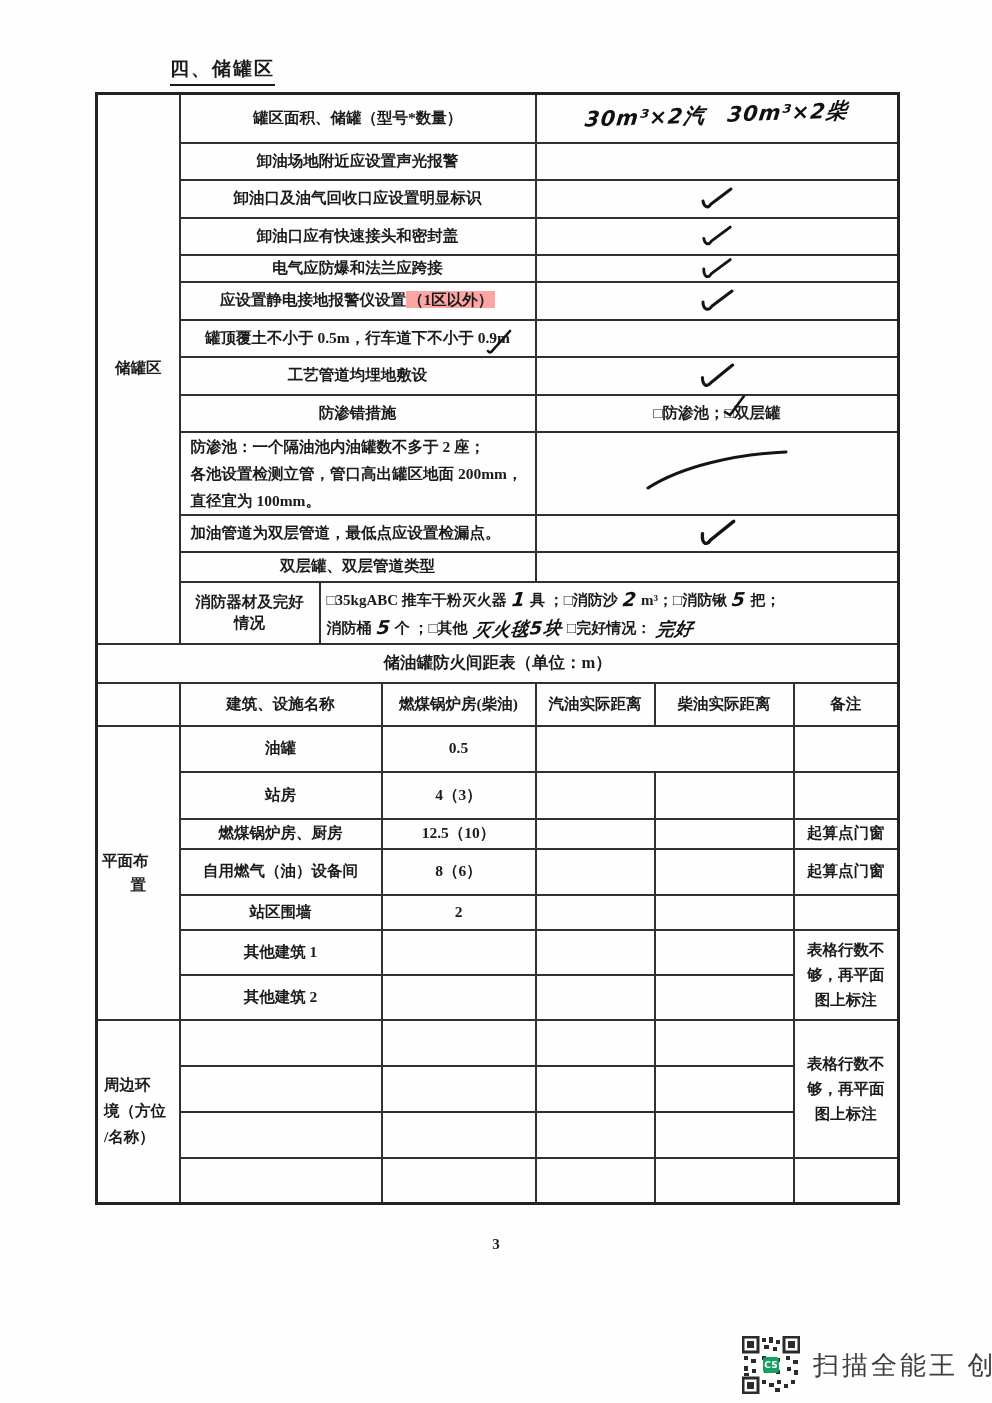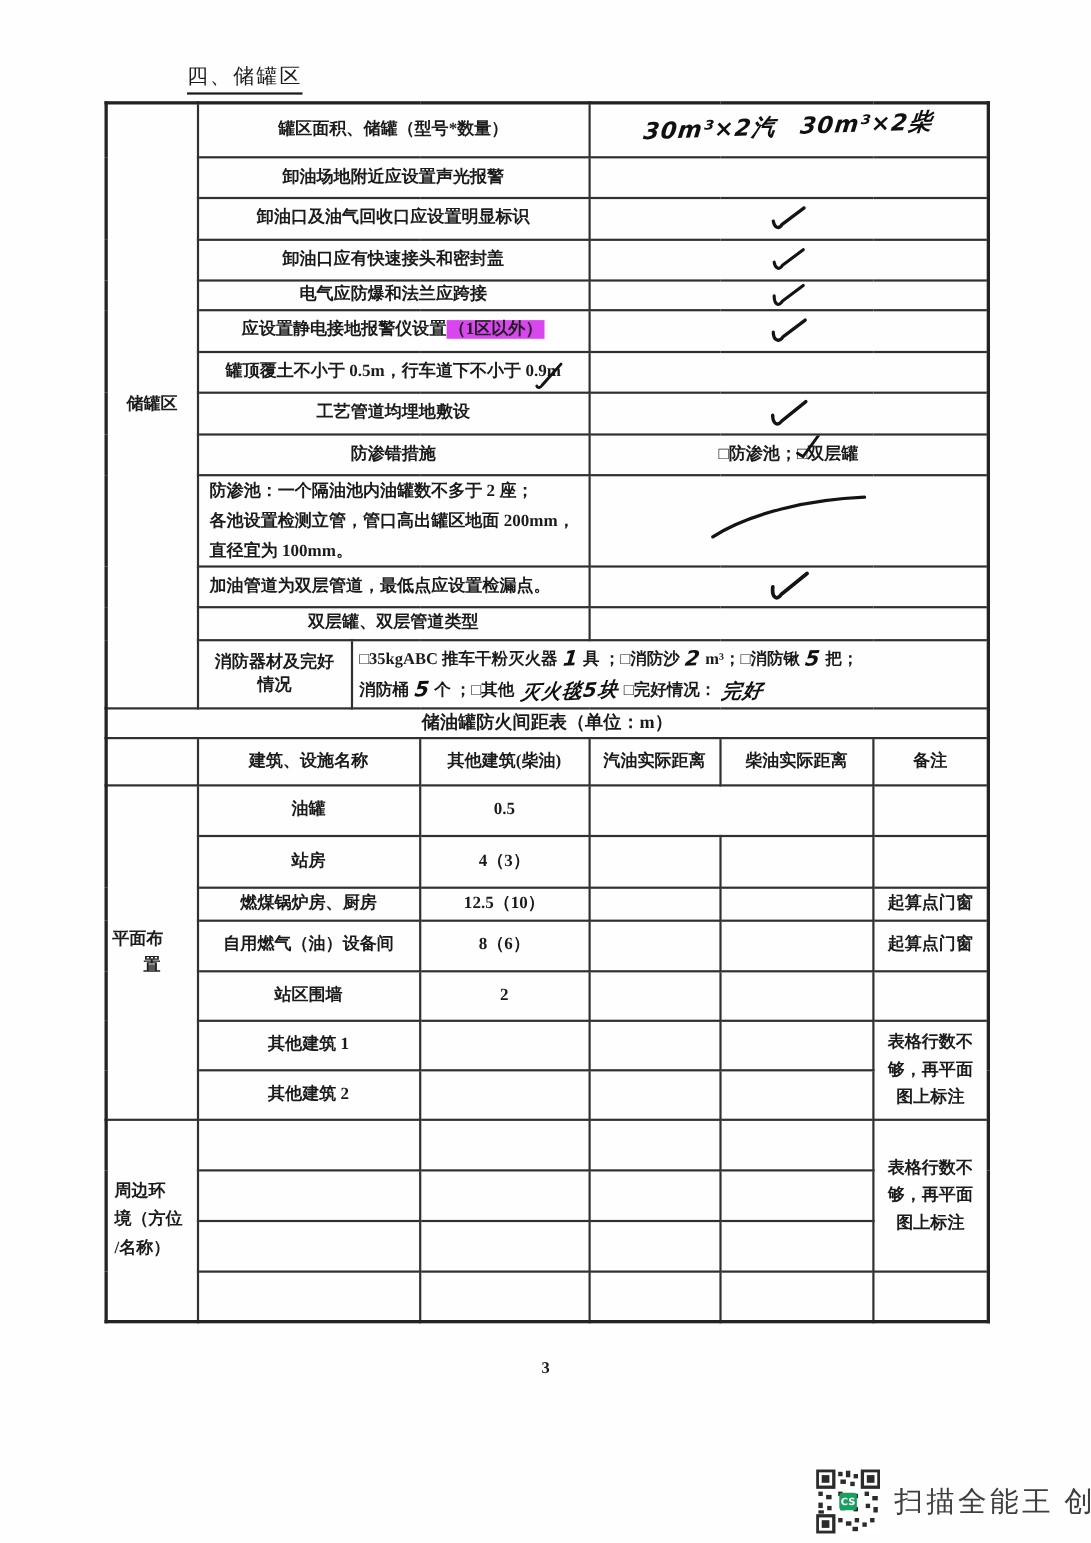--- a/index.html
+++ b/index.html
@@ -3,21 +3,21 @@
 <meta charset="utf-8">
 <style>
   html,body { margin:0; padding:0; background:#ffffff; }
   .page {
     position:relative; width:992px; height:1403px; background:#fefefe;
     font-family:"Liberation Serif","DejaVu Serif",serif; color:#1b1b1b;
     overflow:hidden;
   }
   .doc-title {
     position:absolute; left:170px; top:56px;
-    font-size:19px; font-weight:400; letter-spacing:2px;
+    font-size:19px; font-weight:700; letter-spacing:2px;
     border-bottom:2px solid #1a1a1a; padding-bottom:2px;
   }
   table.main-table {
     position:absolute; left:95px; top:92px; width:802px;
     border-collapse:collapse; table-layout:fixed;
   }
   table.main-table { border:3px solid #232323; }
   td {
     border:2px solid #303030; padding:0 4px; text-align:center;
     font-size:15.5px; font-weight:600; line-height:1.35;
@@ -27,21 +27,21 @@
   td.fire-label { font-size:15.5px; padding:0 10px;font-family:Liberation Serif, serif; }
   td.fire-content { text-align:left; padding:2px 6px; font-size:15px; line-height:26px; font-weight:600; }
   .multiline span { display:block; text-align:left; }
   .hw {
     font-family:"DejaVu Sans",sans-serif; font-style:italic; font-weight:700;
     display:inline-block; transform:rotate(-2deg) skewX(-8deg); color:#101010;
   }
   .hw-tank { font-size:21px; position:relative; top:-3px; letter-spacing:1px; white-space:nowrap; }
   .hw-num { font-size:19px; margin:0 5px; position:relative; top:1px; }
   .hw-text { font-size:18px; margin:0 5px; position:relative; top:2px; letter-spacing:1px; }
-  .hl { background:#d946ef; padding:0 2px; }
+  .hl { background:#fca5a5; padding:0 2px; }
   .check-svg { display:inline-block; vertical-align:middle; }
   .check-svg path, .slash-svg path { stroke:#141414; stroke-width:3; fill:none; stroke-linecap:round; }
   .rel { position:relative; display:inline-block; }
   .overlay-check { position:absolute; pointer-events:none; }
   .page-number { position:absolute; left:456px; top:1236px; width:80px; text-align:center; font-size:15px; font-weight:600; }
   .watermark { position:absolute; left:742px; top:1336px; display:flex; align-items:center; gap:13px; }
   .watermark-text { font-size:26px; color:#3e3e3e; letter-spacing:3px; font-weight:500; white-space:nowrap; }
   .qr { width:58px; height:58px; display:block; }
 </style>
 </head>
@@ -159,27 +159,27 @@
     </tr>
     <tr style="height:55px">
       <td class="fire-label">消防器材及完好情况</td>
       <td colspan="5" class="fire-content">
         <span>□35kgABC 推车干粉灭火器</span><span class="hw hw-num">1</span><span>具 ；□消防沙</span><span class="hw hw-num">2</span><span>m³；□消防锹</span><span class="hw hw-num">5</span><span>把；</span>
         <br>
         <span>消防桶</span><span class="hw hw-num">5</span><span>个 ；□其他</span><span class="hw hw-text">灭火毯5块</span><span>□完好情况：</span><span class="hw hw-text">完好</span>
       </td>
     </tr>
 
-    <tr style="height:27px">
+    <tr style="height:39px">
       <td colspan="7" style="font-size:16.5px; font-weight:700;">储油罐防火间距表（单位：m）</td>
     </tr>
     <tr style="height:43px">
       <td></td>
       <td colspan="2">建筑、设施名称</td>
-      <td>其他建筑(柴油)</td>
+      <td>燃煤锅炉房(柴油)</td>
       <td>汽油实际距离</td>
       <td>柴油实际距离</td>
       <td>备注</td>
     </tr>
     <tr style="height:46px">
       <td rowspan="7" class="multiline" style="line-height:24px">
         <span style="">平面布</span>
         <span style="text-align:center">置</span>
       </td>
       <td colspan="2">油罐</td>
@@ -201,21 +201,21 @@
       <td></td>
       <td>起算点门窗</td>
     </tr>
     <tr style="height:46px">
       <td colspan="2">自用燃气（油）设备间</td>
       <td>8（6）</td>
       <td></td>
       <td></td>
       <td>起算点门窗</td>
     </tr>
-    <tr style="height:45px">
+    <tr style="height:35px">
       <td colspan="2">站区围墙</td>
       <td>2</td>
       <td></td>
       <td></td>
       <td></td>
     </tr>
     <tr style="height:45px">
       <td colspan="2">其他建筑 1</td>
       <td></td>
       <td></td>

